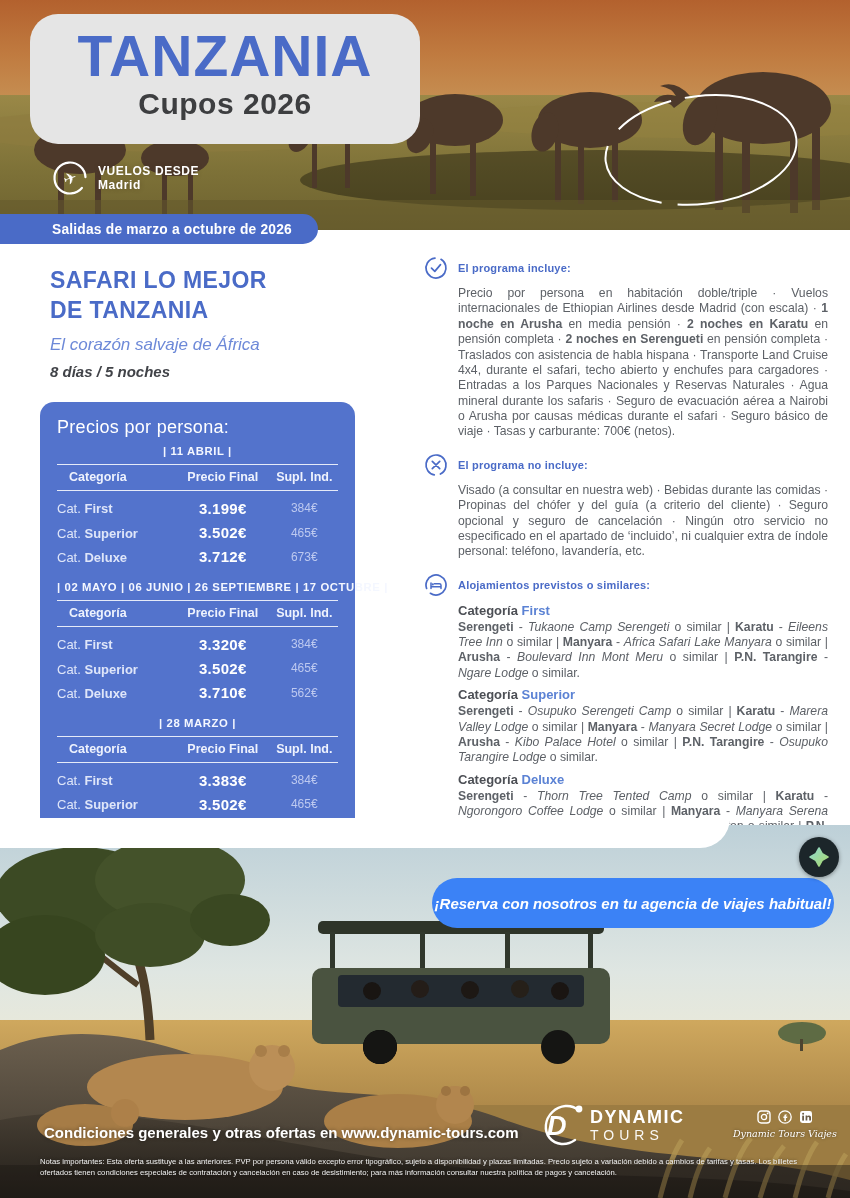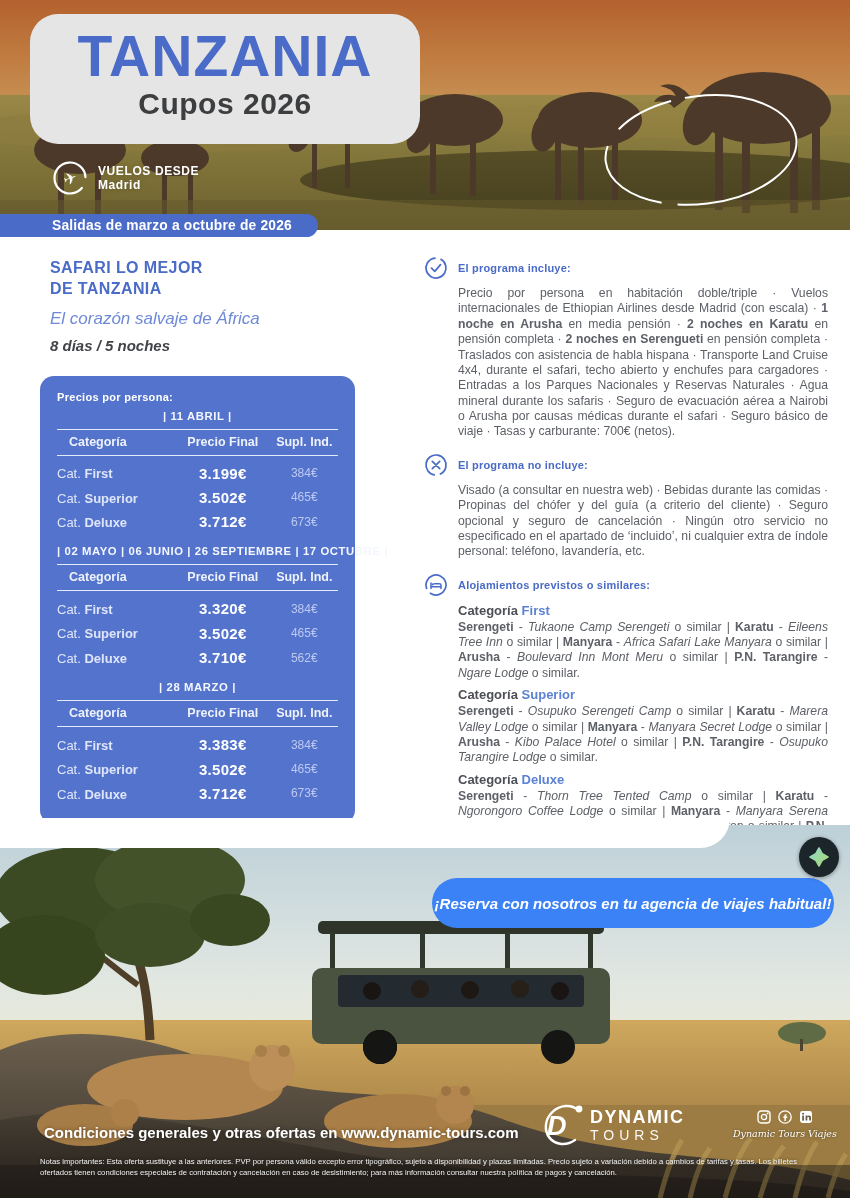--- a/index.html
+++ b/index.html
@@ -19,32 +19,32 @@
   .hero-badge { position:absolute; left:588px; top:92px; width:226px; height:120px; color:#ffffff; }
   .hero-badge .ring { position:absolute; left:0; top:0; }
   .hero-badge .btxt { position:absolute; left:0; top:34px; width:226px; text-align:center;
     font-size:17px; font-weight:700; line-height:1.45; text-shadow:0 0 6px rgba(60,40,20,.35); }
 
   .vuelos { position:absolute; left:52px; top:160px; display:flex; align-items:center; gap:10px; color:#ffffff; }
   .vuelos .vicon { width:36px; height:36px; flex:0 0 auto; }
   .vuelos .vtxt { font-size:12px; font-weight:700; line-height:1.18; letter-spacing:0.6px;
     text-shadow:0 0 5px rgba(60,40,20,.3); }
 
-  .dep-banner { position:absolute; left:0; top:214px; width:318px; height:23px;
+  .dep-banner { position:absolute; left:0; top:214px; width:318px; height:30px;
     background:#4a6bc7; border-radius:0 18px 18px 0; display:flex; align-items:center;
     padding-left:52px; color:#ffffff; font-size:13.8px; font-weight:700; letter-spacing:0.2px; z-index:5; }
 
   
   .content-left { position:absolute; left:40px; top:258px; width:315px; }
-  .main-title { padding-left:10px; color:#4a6bc7; font-size:16px; font-weight:800; line-height:1.3; letter-spacing:0.4px; }
+  .main-title { padding-left:10px; color:#4a6bc7; font-size:23px; font-weight:800; line-height:1.3; letter-spacing:0.4px;margin-top:8px; }
   .tagline { padding-left:10px; margin-top:9px; color:#6d89d8; font-size:17px; font-style:italic; font-weight:500; }
   .duration { padding-left:10px; margin-top:8px; color:#414348; font-size:15px; font-style:italic; font-weight:700; }
 
   .price-panel { margin-top:22px; width:315px; background:#5373cc; border-radius:14px; padding:15px 17px 14px 17px; color:#fff; }
-  .pp-title { font-size:11px; font-weight:700; letter-spacing:0.3px; }
+  .pp-title { font-size:18px; font-weight:400; letter-spacing:0.3px; }
   .pt { margin-top:7px; }
   .pt-date { text-align:center; font-size:11.3px; font-weight:700; letter-spacing:0.6px; color:#f4f7ff; margin:6px 0 7px 0; white-space:nowrap; }
   .pt-rule { border:none; border-top:1.6px solid rgba(255,255,255,0.85); }
   .pt-grid { display:grid; grid-template-columns:42% 34% 24%; align-items:center; }
   .pt-head { padding:5px 0 6px 0; font-size:12.5px; font-weight:600; color:#eef2fd; }
   .pt-head .c1 { padding-left:12px; }
   .pt-head .c2 { text-align:center; }
   .pt-head .c3 { text-align:center; }
   .pt-rows { padding:6px 0 4px 0; }
   .pt-row { display:grid; grid-template-columns:42% 34% 24%; align-items:center; line-height:1.62; }

